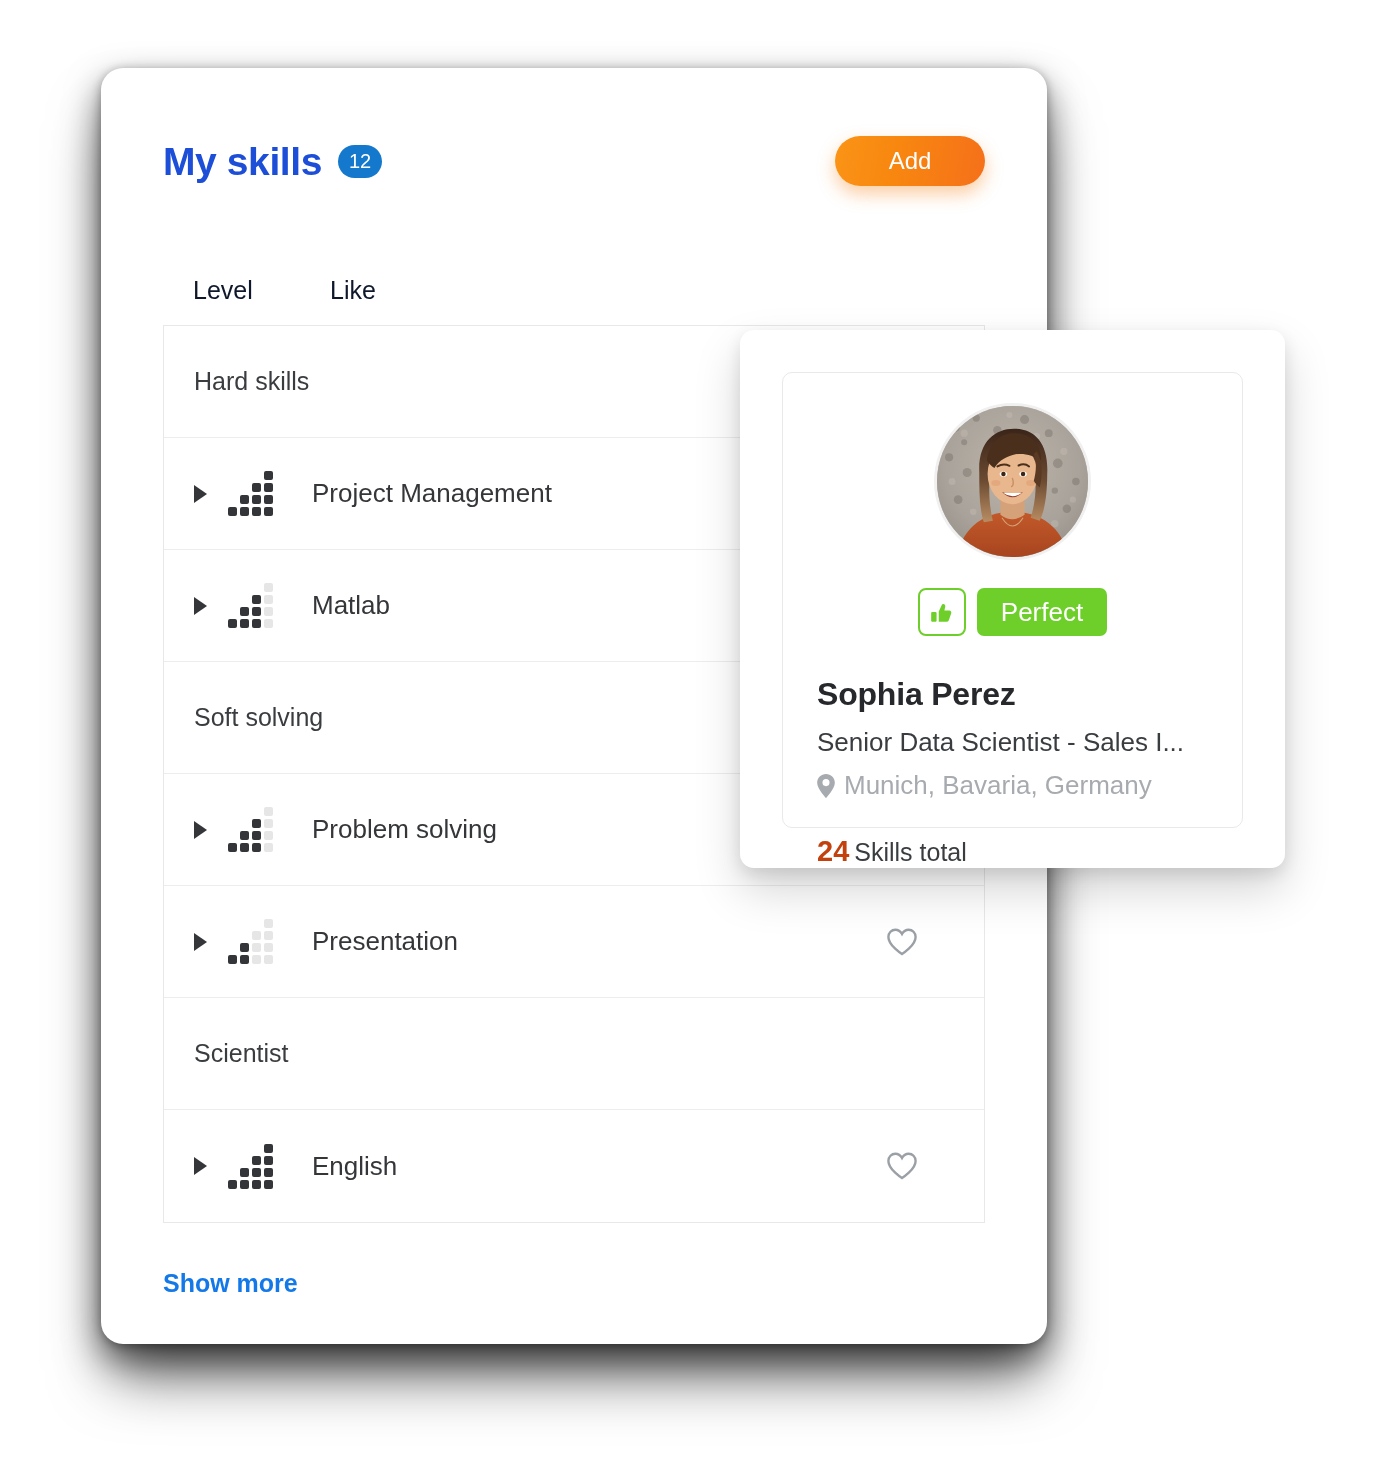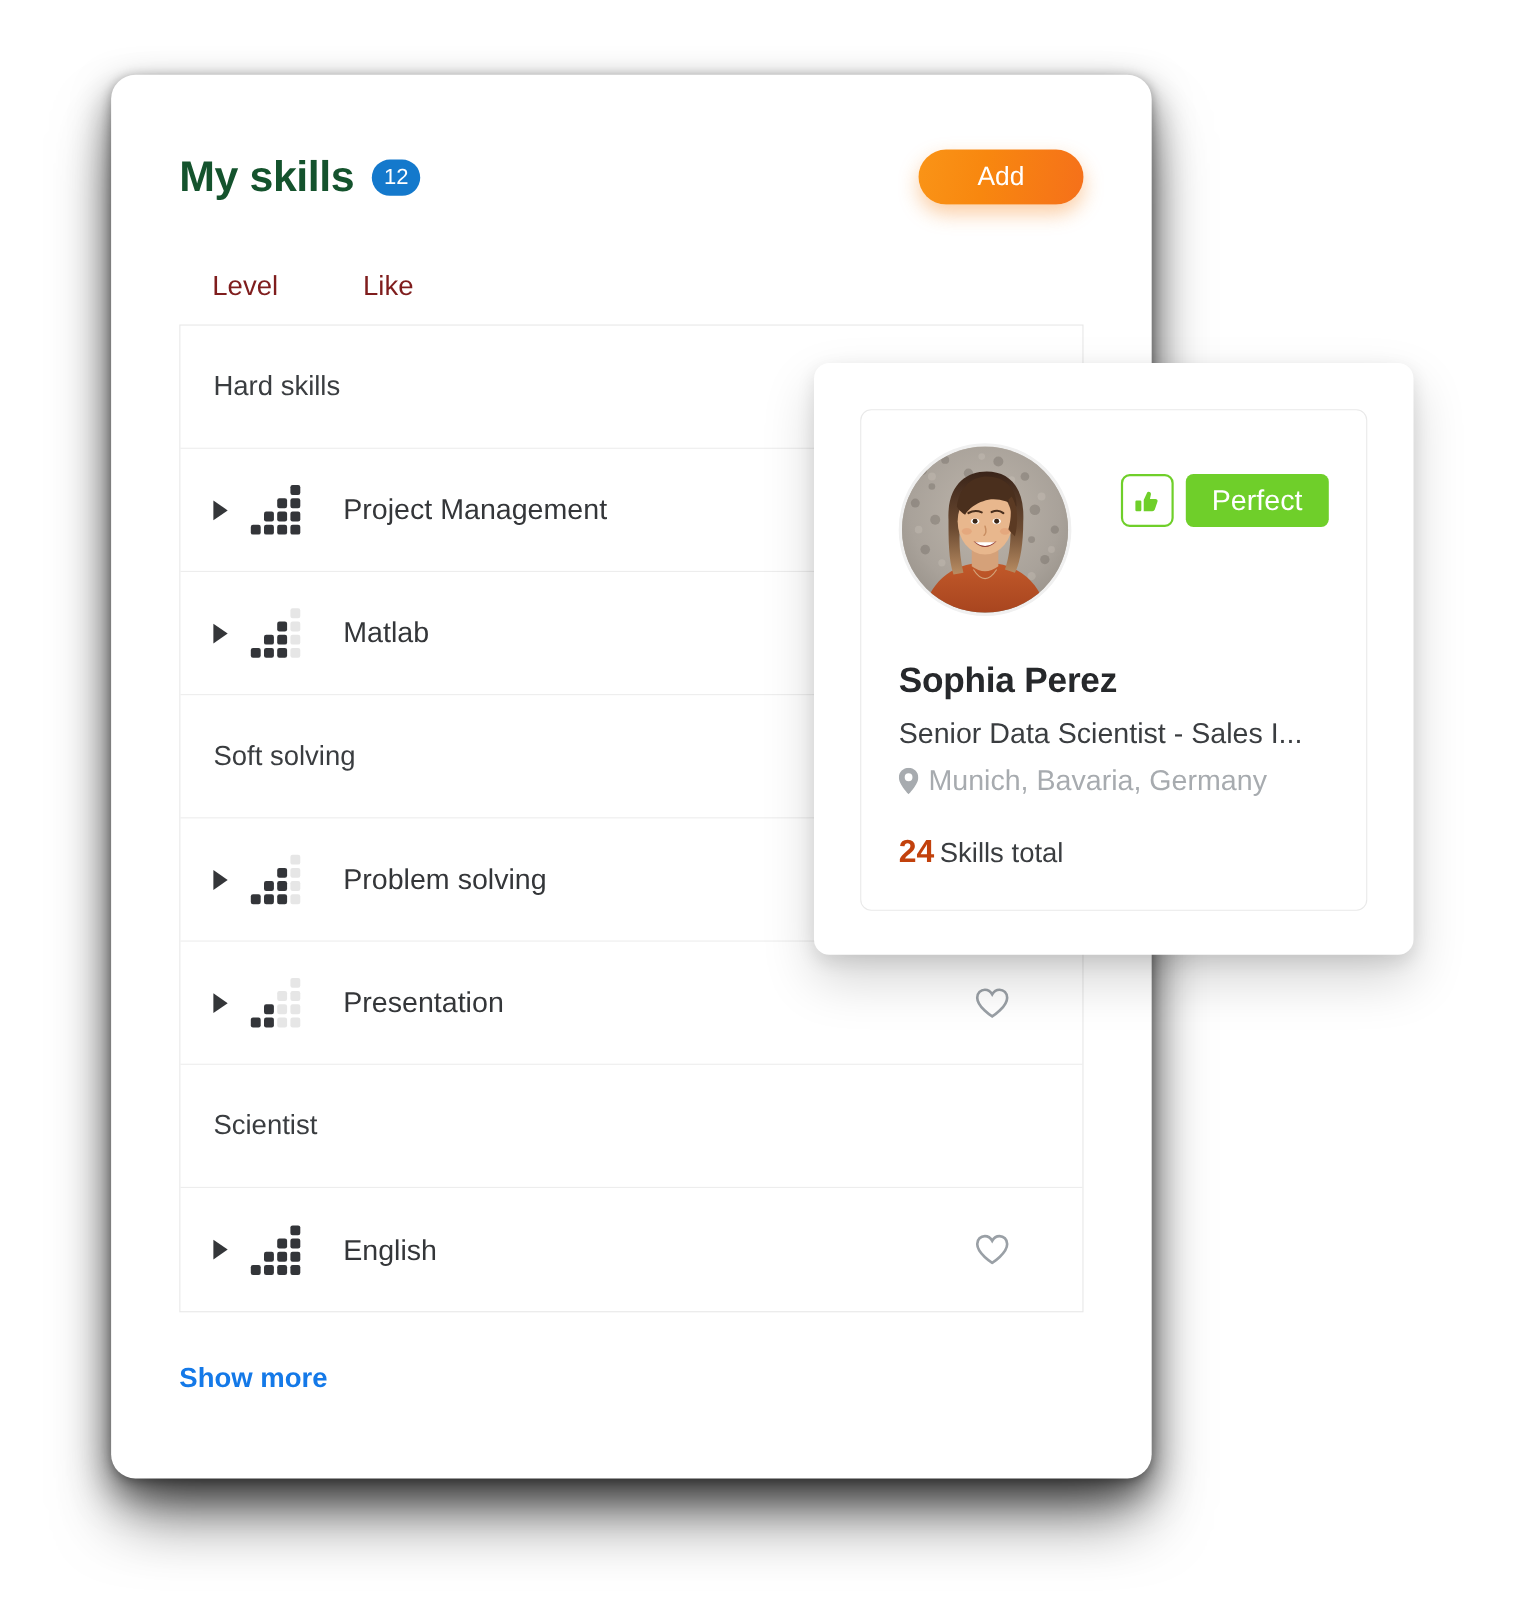--- a/index.html
+++ b/index.html
@@ -46,21 +46,21 @@
     height: 62px;
   }
   .title-wrap {
     display: flex;
     align-items: center;
     gap: 16px;
   }
   .page-title {
     font-size: 39px;
     font-weight: 700;
-    color: #14532d;
+    color: #1d4ed8;
     letter-spacing: -0.4px;
     line-height: 1;
   }
   .count-badge {
     display: inline-flex;
     align-items: center;
     justify-content: center;
     min-width: 44px;
     height: 33px;
     padding: 0 11px;
@@ -83,24 +83,24 @@
     font-family: "Liberation Sans", sans-serif;
     font-size: 24px;
     font-weight: 500;
     box-shadow: 0 8px 18px rgba(246,130,25,0.40);
   }
 
   
   .col-headers {
     display: flex;
     align-items: center;
-    margin-top: 54px;
+    margin-top: 84px;
     padding-bottom: 20px;
     font-size: 25px;
-    color: #7f1d1d;
+    color: #0f172a;
   }
   .col-level { width: 100px; margin-left: 30px; }
   .col-skill { flex: 1; }
   .col-like  { width: 120px; text-align: center; margin-right: 12px; }
 
   
   .skills-table {
     border: 1px solid #e8e8e8;
     border-bottom: 1px solid #e8e8e8;
   }
@@ -193,21 +193,22 @@
     right: 42px;
     bottom: 40px;
     border: 1px solid #e9e9e9;
     border-radius: 10px;
     padding: 30px 34px;
   }
 
   .profile-top {
     display: flex;
     justify-content: space-between;
-    align-items: flex-start;
+    align-items: center;
+    flex-direction: column;
   }
 
   .avatar {
     width: 157px; height: 157px;
     border-radius: 50%;
     border: 3px solid #f0f0f0;
     overflow: hidden;
     position: relative;
     background: #b9b2a8;
     flex: none;

